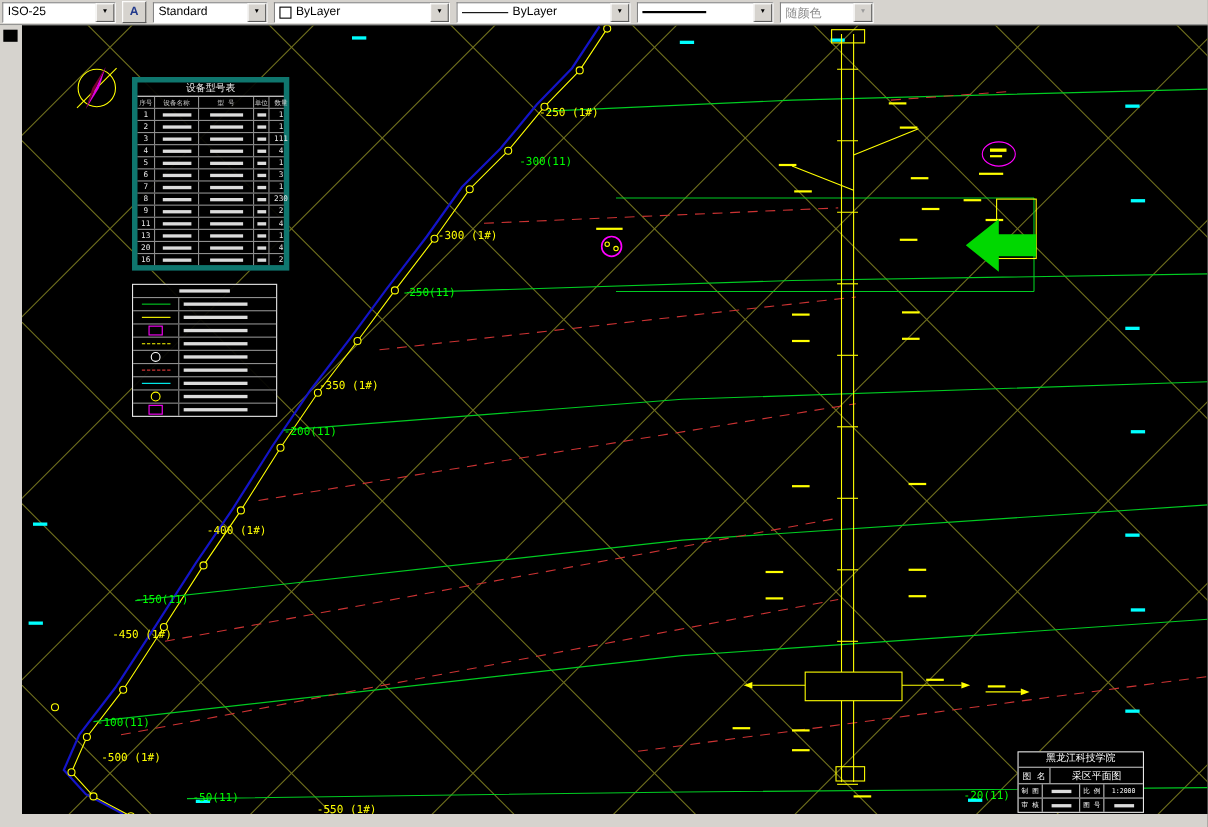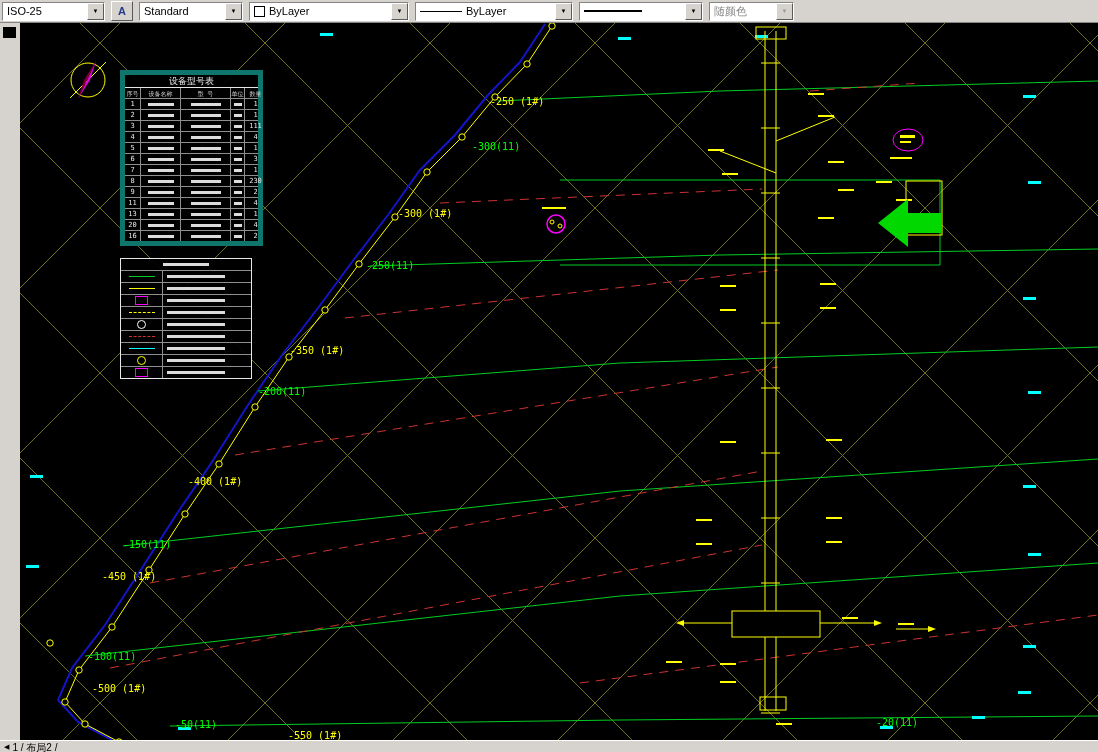--- a/index.html
+++ b/index.html
@@ -545,20 +545,43 @@
           <div class="lg-row">
             <div class="lg-sym">
               <span class="sym-box" style="border-color: rgb(255, 0, 255);"></span>
             </div>
             <div class="lg-desc">
               <i class="bar" style="width: 58px;"></i>
             </div>
           </div>
         </div>
 
+      <div class="tblock">
+        <div class="tb-school">黑龙江科技学院</div>
+        <div class="tb-name-row">
+          <div class="tb-label">图 名</div>
+          <div class="tb-name">采区平面图</div>
+        </div>
+        <div id="tb-cells">
+            <div class="tb-small-row">
+              <div class="tb-sc" style="width: 22px;">制 图</div>
+              <div class="tb-sc" style="width: 34px;">
+                <i class="bar" style="width: 18px;"></i>
+              </div>
+              <div class="tb-sc" style="width: 22px;">比 例</div>
+              <div class="tb-sc" style="width: 35px;">1:2000</div>
+            </div>
+            <div class="tb-small-row">
+              <div class="tb-sc" style="width: 22px;">审 核</div>
+              <div class="tb-sc" style="width: 34px;">
+                <i class="bar" style="width: 18px;"></i>
+              </div>
+              <div class="tb-sc" style="width: 22px;">图 号</div>
+              <div class="tb-sc" style="width: 35px;">
+                <i class="bar" style="width: 18px;"></i>
+              </div>
+            </div>
+          </div>
+      </div>
     </div>
   </div>
 
-  <div class="statusbar">
-    <span class="tab-arrow">◀</span>
-    <span class="tab-text">1 / 布局2 /</span>
-  </div>
 </div>
 
 </body></html>

